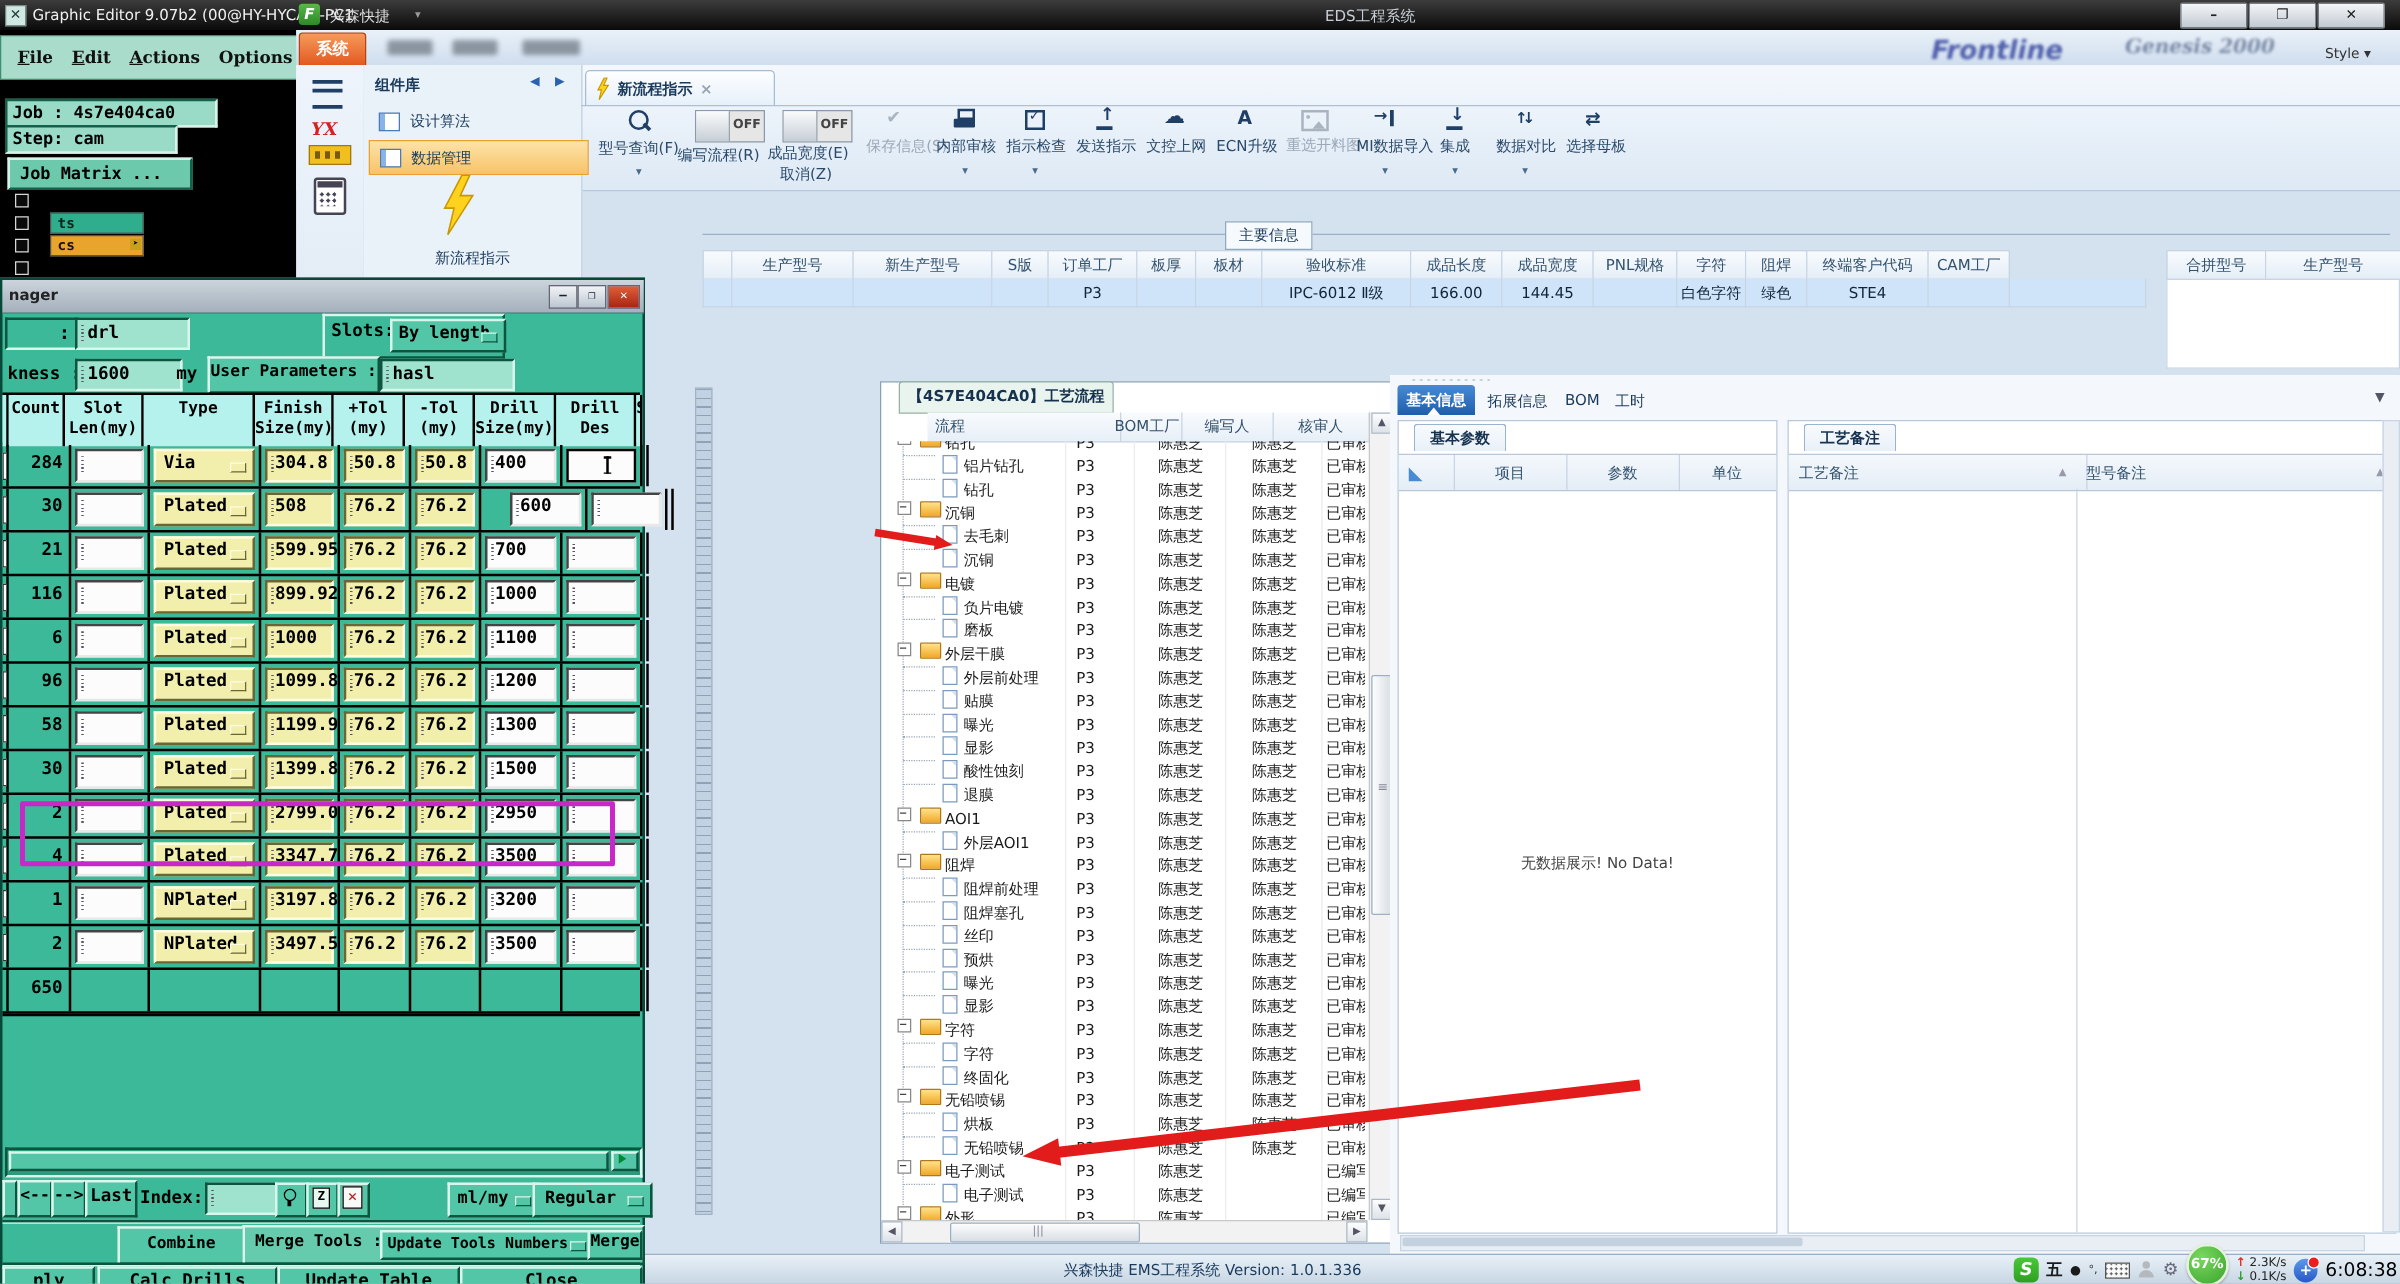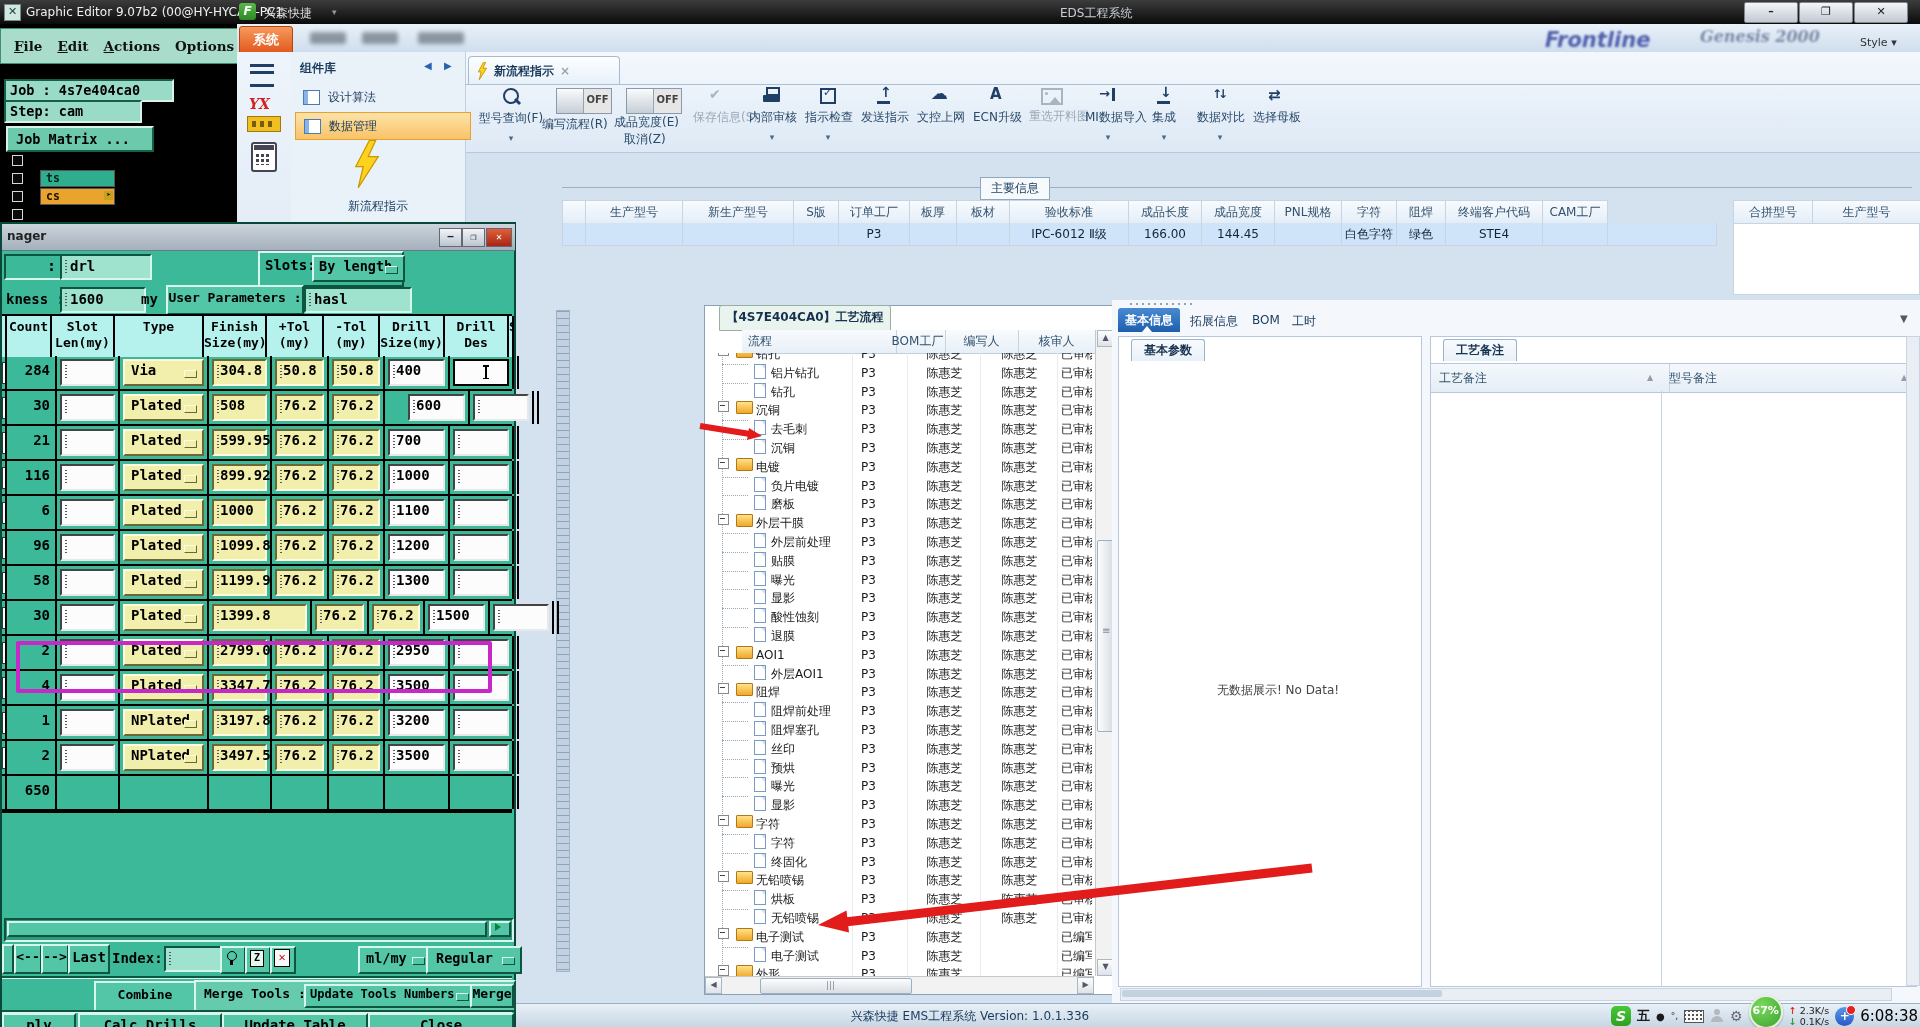--- a/index.html
+++ b/index.html
@@ -837,20 +837,27 @@
   <div id="rp-grip" class="abs"></div>
   <div class="rp-tab-active abs">基本信息</div>
   <div class="rp-tab-ptr abs"></div>
   <div class="rp-tab abs" style="left:1190px">拓展信息</div>
   <div class="rp-tab abs" style="left:1252px">BOM</div>
   <div class="rp-tab abs" style="left:1292px">工时</div>
   <div id="rp-caret" class="abs">▼</div>
 
   <div class="subpanel abs" style="left:1118px;top:336px;width:302px;height:649px">
     <div class="sub-tab">基本参数</div>
+    <div class="sub-hdr">
+      <span class="corner-tri"></span>
+      <span class="sub-hc" style="left:0;width:44px"></span>
+      <span class="sub-hc" style="left:44px;width:90px">项目</span>
+      <span class="sub-hc" style="left:134px;width:90px">参数</span>
+      <span class="sub-hc" style="left:224px;width:77px;border-right:none">单位</span>
+    </div>
   </div>
   <div id="nodata" class="abs">无数据展示! No Data!</div>
 
   <div class="subpanel abs" style="left:1430px;top:336px;width:485px;height:649px">
     <div class="sub-tab">工艺备注</div>
     <div class="sub-hdr">
       <span class="sub-hc" style="left:0;width:230px;text-align:left;padding-left:8px">工艺备注</span>
       <span class="sub-hc" style="left:230px;width:255px;text-align:left;padding-left:8px;border-right:none">型号备注</span>
     </div>
     <span class="mini-up" style="left:216px">▲</span>
@@ -1143,21 +1150,21 @@
           </div>
           <div class="dcell c-count" style="width: 43px;">30</div>
           <div class="dcell " style="width: 61px;">
             <div class="inpw">
               <span class="tick"></span>
             </div>
           </div>
           <div class="dcell " style="width: 87px;">
             <div class="typebtn">Plated<span class="mot"></span></div>
           </div>
-          <div class="dcell " style="width: 61px; padding-left: 40px;">
+          <div class="dcell " style="width: 61px;">
             <div class="inpy"><span class="tick"></span>1399.8</div>
           </div>
           <div class="dcell " style="width: 55px;">
             <div class="inpy"><span class="tick"></span>76.2</div>
           </div>
           <div class="dcell " style="width: 54px;">
             <div class="inpy"><span class="tick"></span>76.2</div>
           </div>
           <div class="dcell " style="width: 63px;">
             <div class="inpw"><span class="tick"></span>1500</div>

